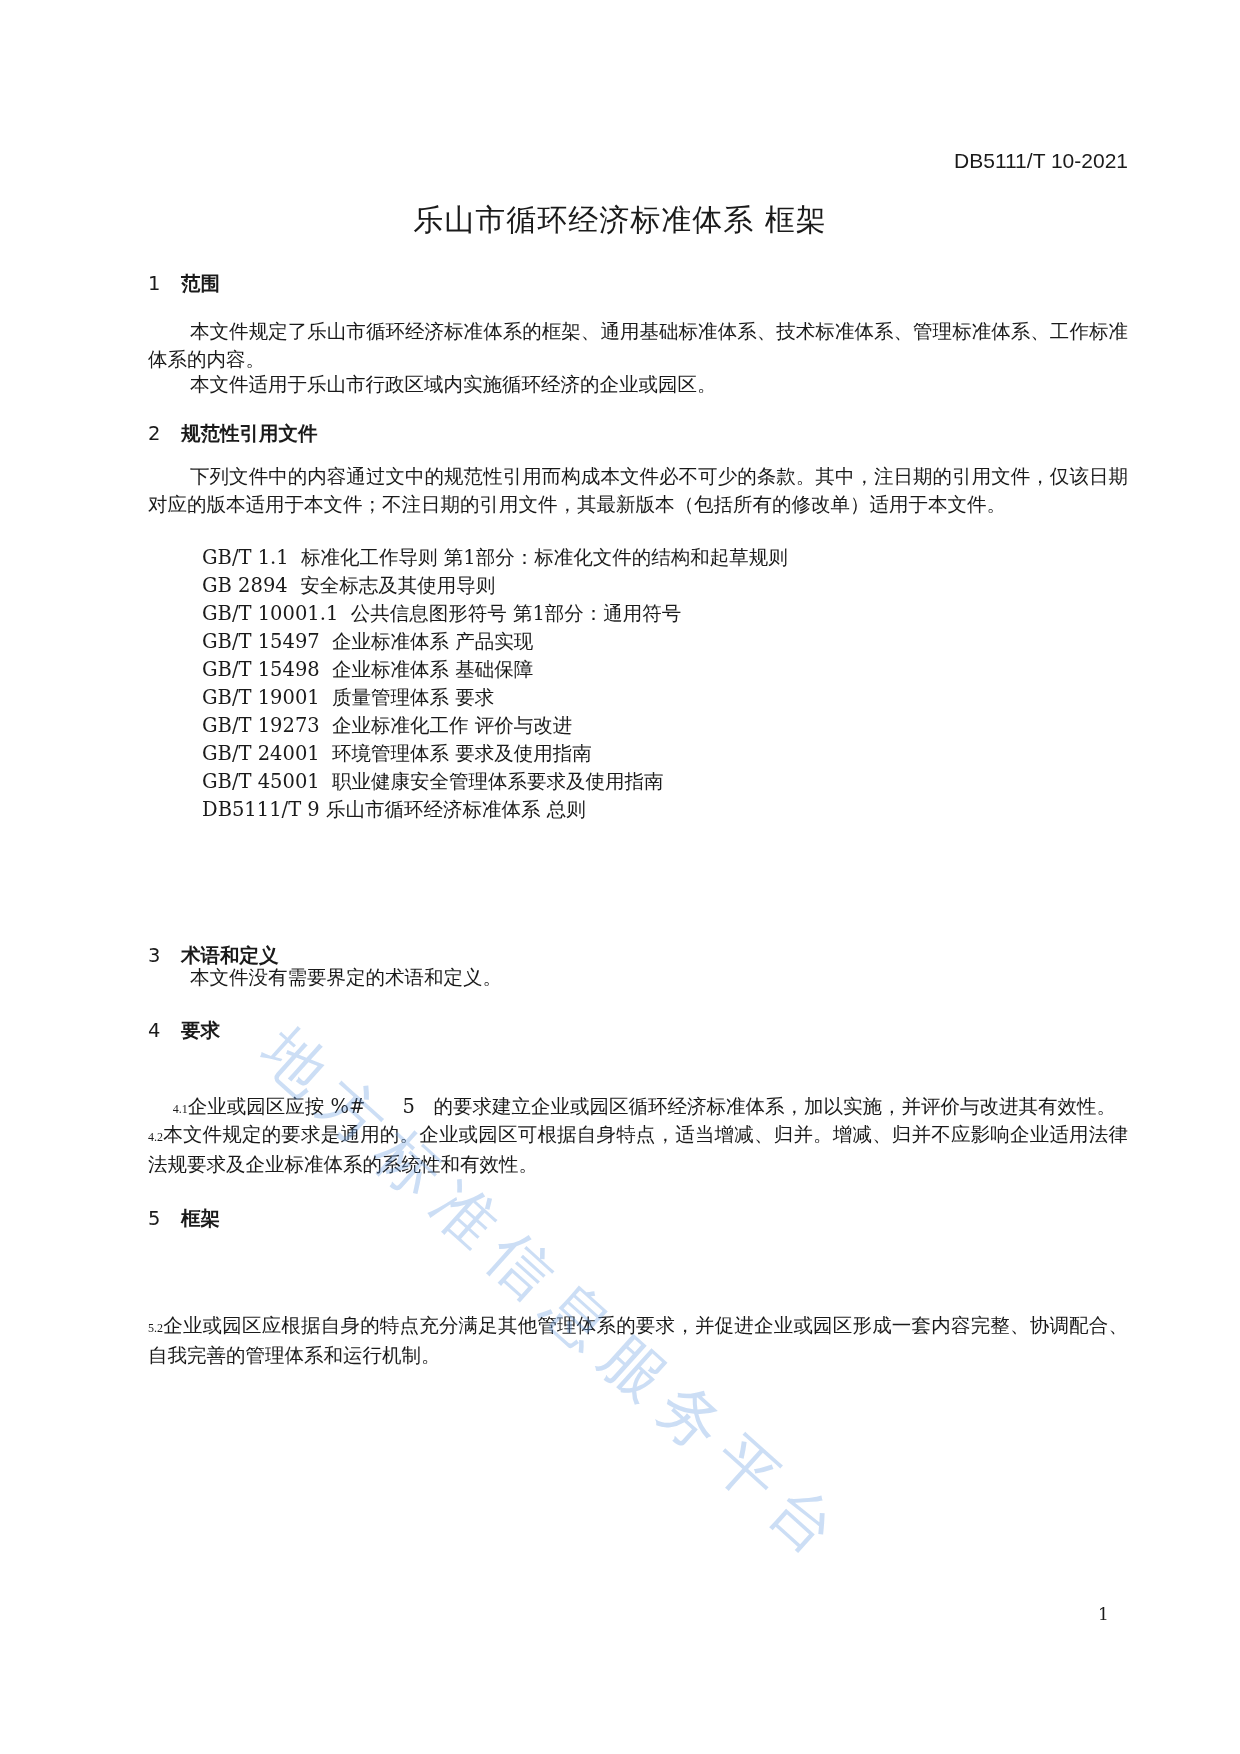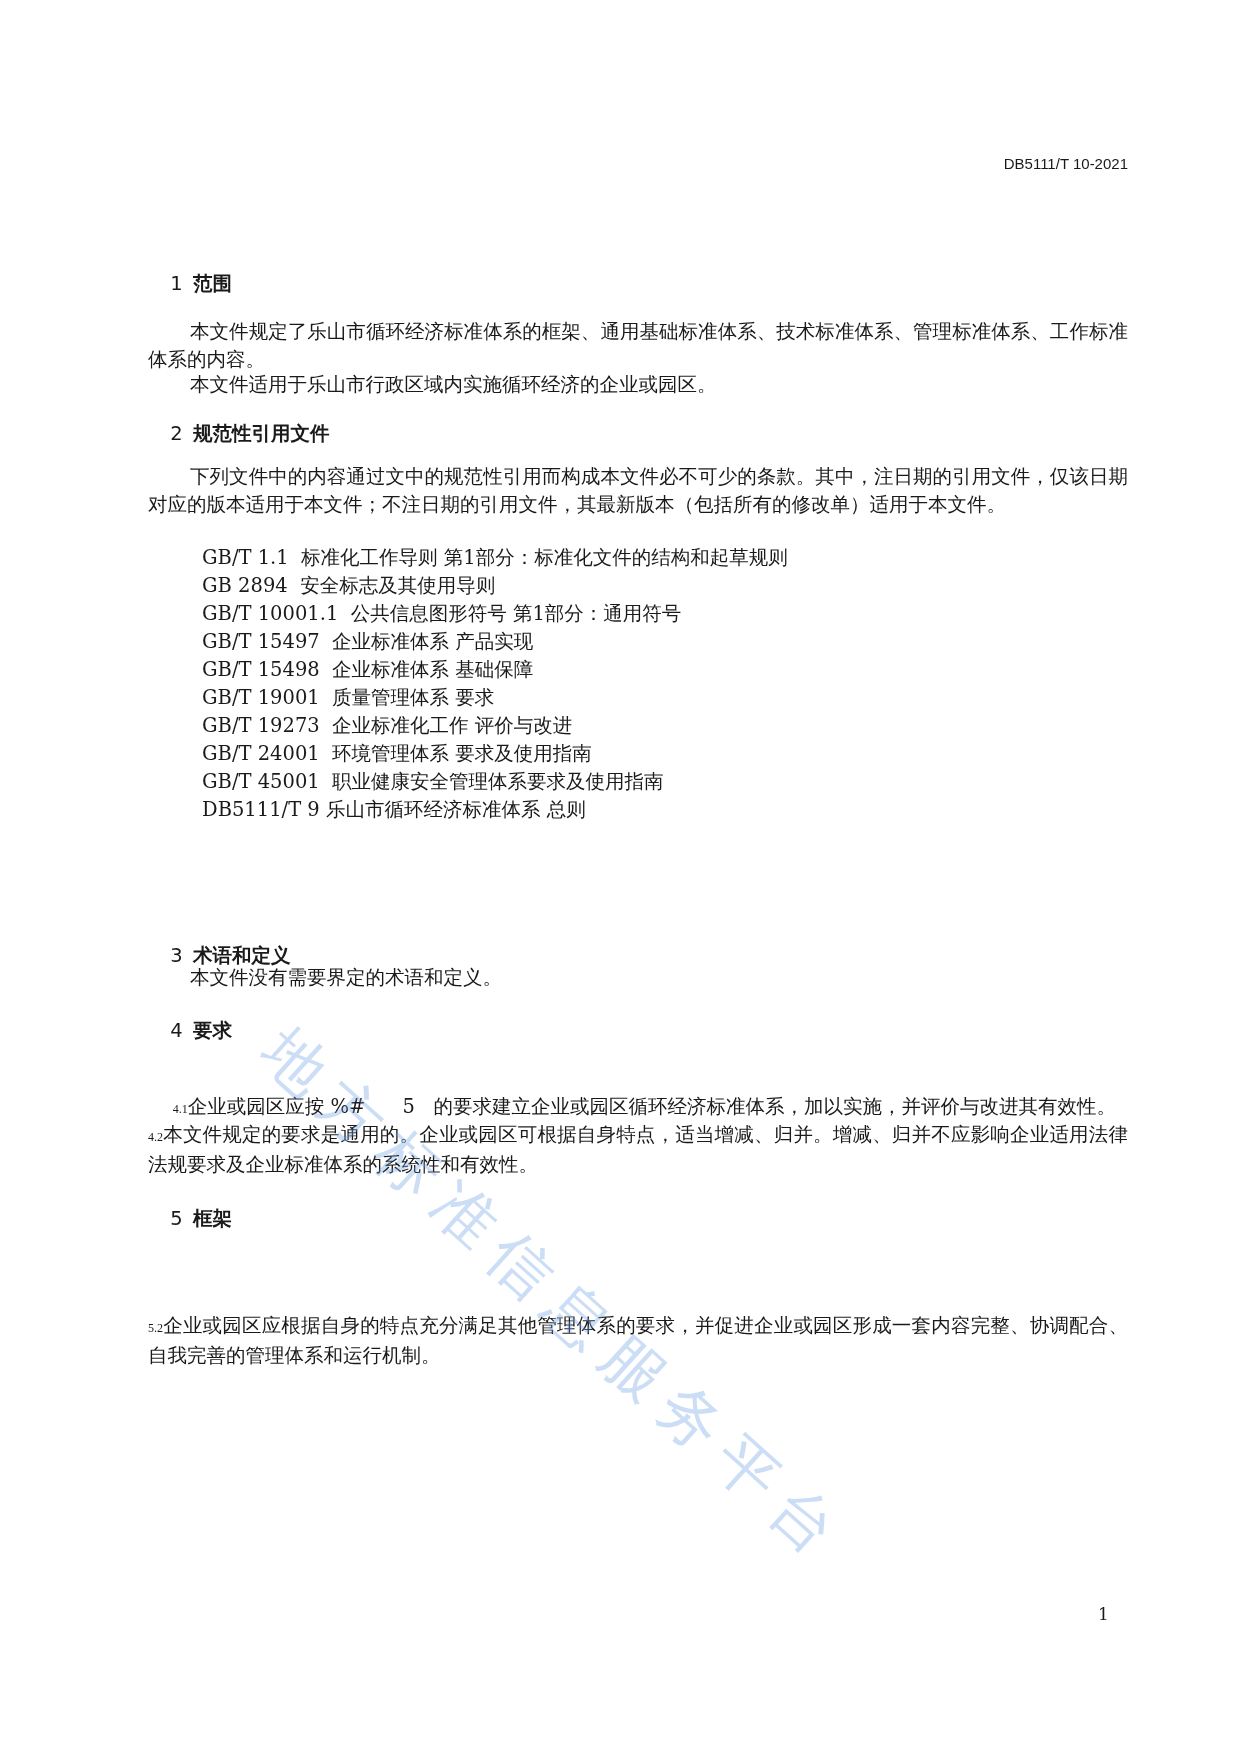--- a/index.html
+++ b/index.html
@@ -1,38 +1,39 @@
 <!DOCTYPE html>
 <html><head>
 <meta charset="utf-8">
 <style>
   html, body { margin: 0; padding: 0; background: #ffffff; }
   body { width: 1240px; height: 1754px; position: relative; overflow: hidden; color: #1a1a1a;
          font-family: "DejaVu Serif", "Liberation Serif", serif; }
   .page { position: absolute; left: 0; top: 0; width: 1240px; height: 1754px; }
-  .std-code { position: absolute; right: 112px; top: 155px; font-family: "Liberation Sans", "DejaVu Sans", sans-serif; font-size: 15px; }
+  .std-code { position: absolute; right: 112px; top: 149px; font-family: "Liberation Sans", "DejaVu Sans", sans-serif; font-size: 21px; }
   .doc-title { position: absolute; left: 0; width: 1240px; top: 200px; text-align: center; font-family: "DejaVu Sans", "Liberation Sans", sans-serif; font-size: 30px; letter-spacing: 1px; }
-  .heading { position: absolute; left: 160px; font-family: "DejaVu Sans", "Liberation Sans", sans-serif; font-size: 19.5px; font-weight: bold; text-align: center; }
+  .heading { position: absolute; left: 148px; font-family: "DejaVu Sans", "Liberation Sans", sans-serif; font-size: 19.5px; font-weight: bold; }
   .heading .num { display: inline-block; width: 33px; font-weight: normal; }
   .para { position: absolute; left: 148px; width: 980px; font-size: 19.5px; line-height: 28px; text-align: justify; }
   .indent { text-indent: 42px; }
   .ref-list { position: absolute; left: 190px; top: 600px; font-size: 19.5px; line-height: 28px; margin-left: 12px; }
   .ref { white-space: pre; }
   .clause-num { font-family: Liberation Serif, serif; font-size: 12px; }
   .page-number { position: absolute; left: 1098px; top: 1604px; font-size: 17px; }
   .watermark { position: absolute; left: 300px; top: 1010px; transform-origin: 0 0; transform: rotate(42deg);
                font-family: "DejaVu Sans", sans-serif; font-size: 62px; color: rgba(110,160,225,0.35);
                letter-spacing: 14px; white-space: nowrap; pointer-events: none; }
 </style>
 </head>
 <body>
 
 <div class="page">
 
   <div class="std-code">DB5111/T 10-2021</div>
+  <div class="doc-title">乐山市循环经济标准体系 框架</div>
 
   <div class="heading" style="top:270px;">
     <span class="num">1</span><span>范围</span>
   </div>
   <div class="para indent" style="top:318px;">本文件规定了乐山市循环经济标准体系的框架、通用基础标准体系、技术标准体系、管理标准体系、工作标准体系的内容。</div>
   <div class="para indent" style="top:371px;">本文件适用于乐山市行政区域内实施循环经济的企业或园区。</div>
 
   <div class="heading" style="top:420px;">
     <span class="num">2</span><span>规范性引用文件</span>
   </div>

